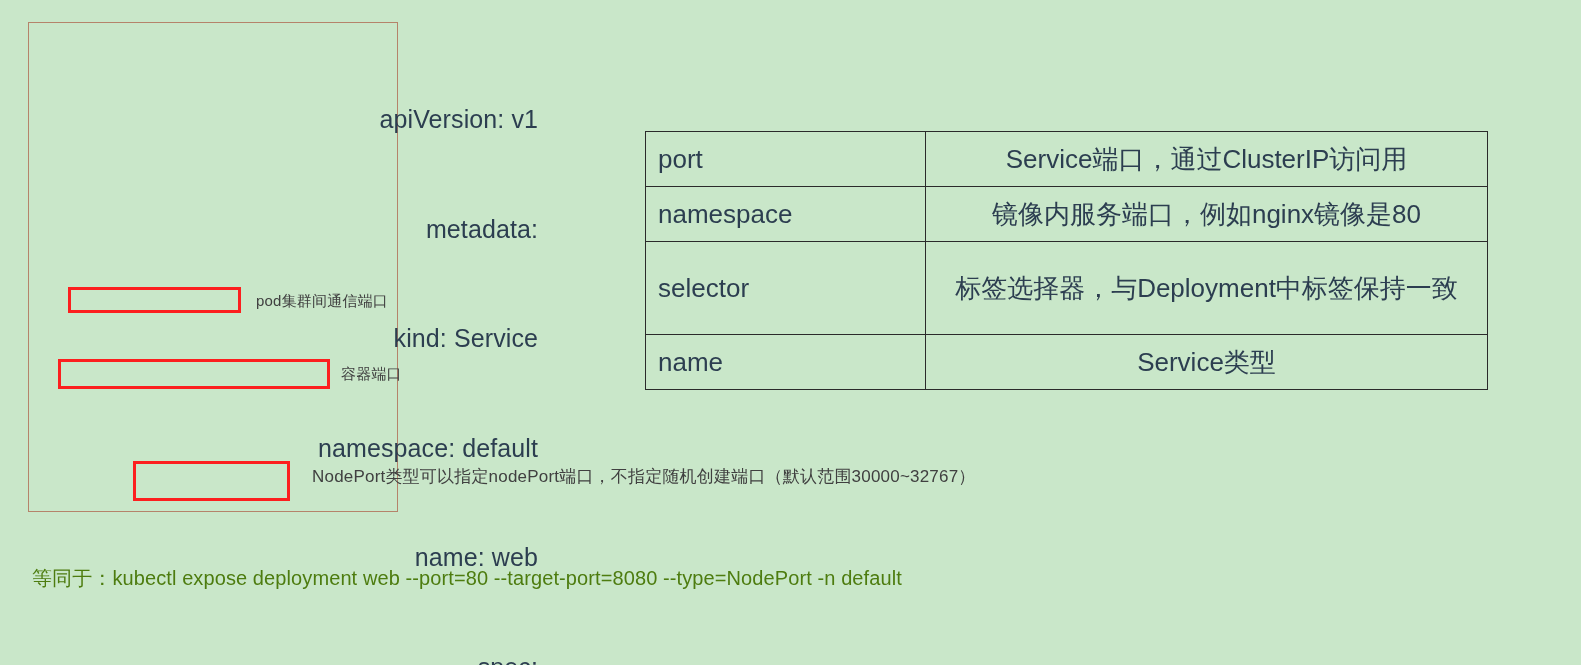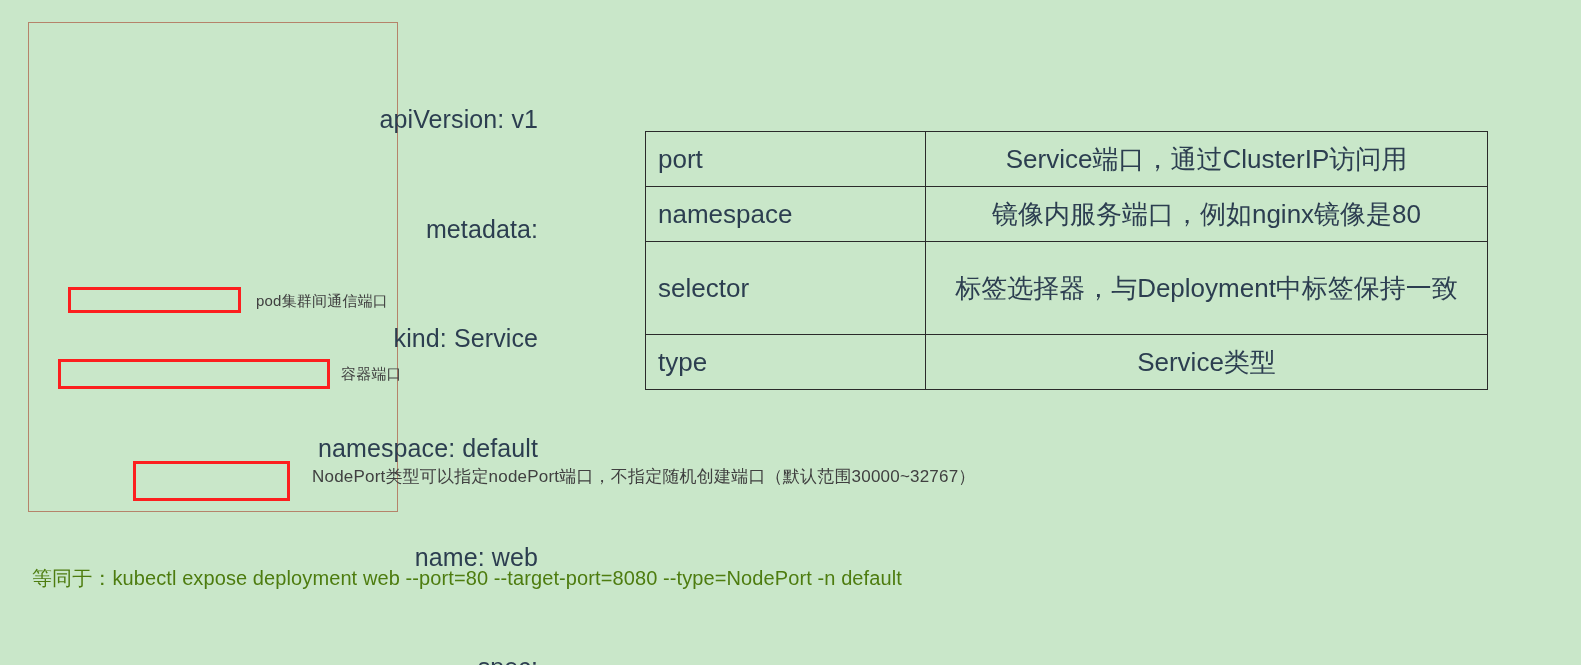--- a/index.html
+++ b/index.html
@@ -134,19 +134,19 @@
     </tr>
     <tr>
       <td class="col-key">namespace</td>
       <td class="col-desc">镜像内服务端口，例如nginx镜像是80</td>
     </tr>
     <tr class="row-tall">
       <td class="col-key">selector</td>
       <td class="col-desc">标签选择器，与Deployment中标签保持一致</td>
     </tr>
     <tr>
-      <td class="col-key">type</td>
+      <td class="col-key">name</td>
       <td class="col-desc">Service类型</td>
     </tr>
   </tbody>
 </table>
 
 <div id="equiv-line">等同于：kubectl expose deployment web --port=80 --target-port=8080 --type=NodePort -n default</div>
 
 </body></html>

